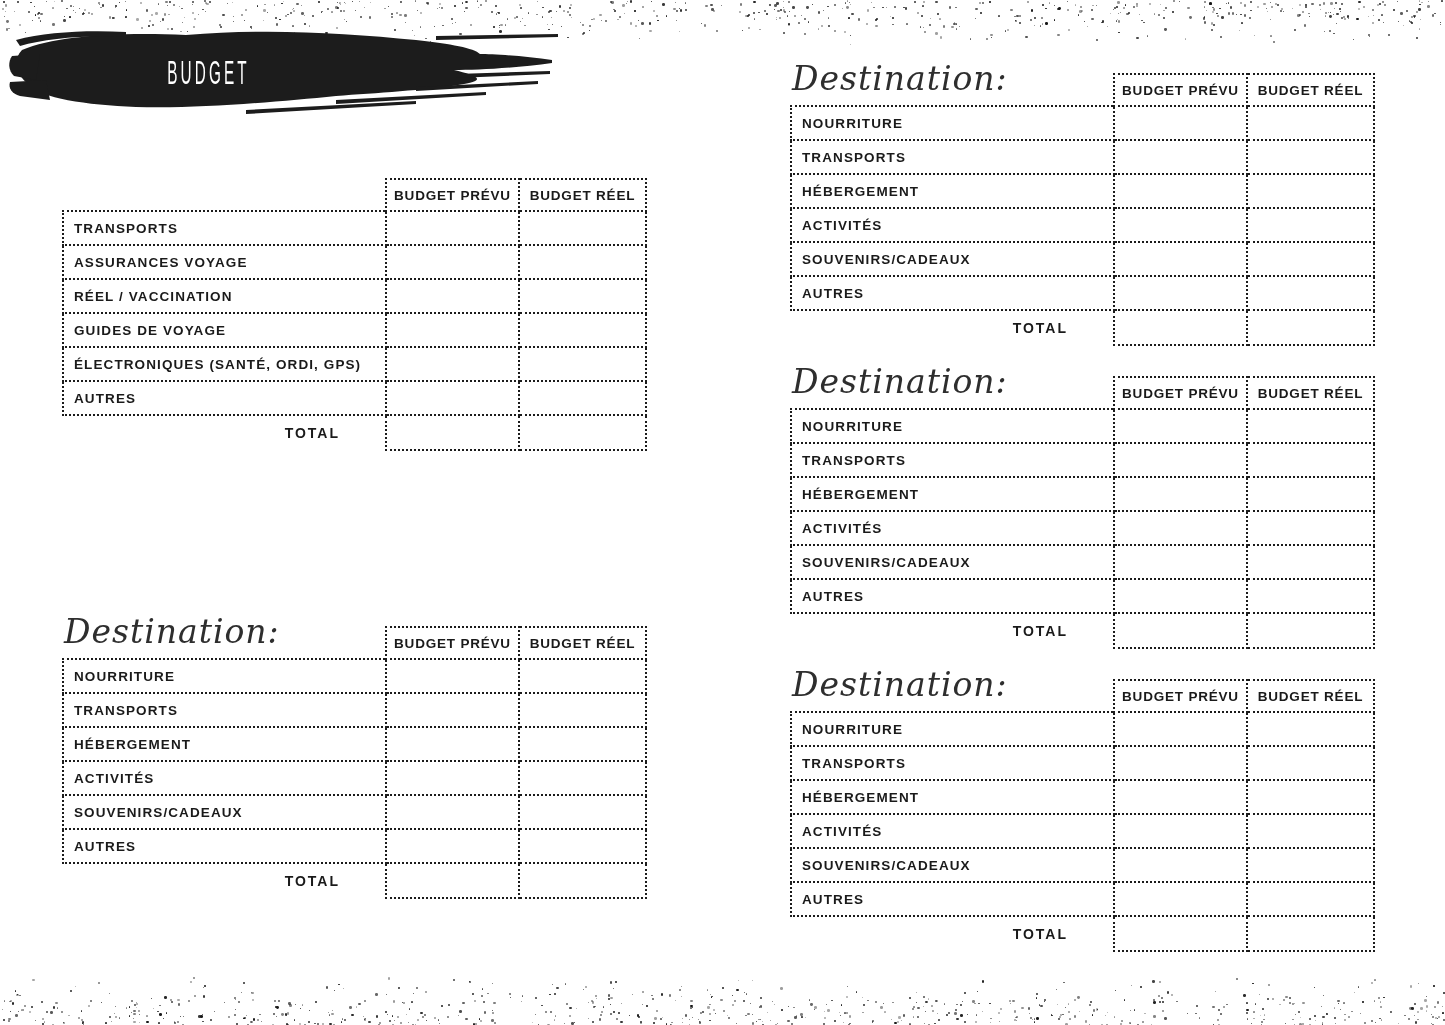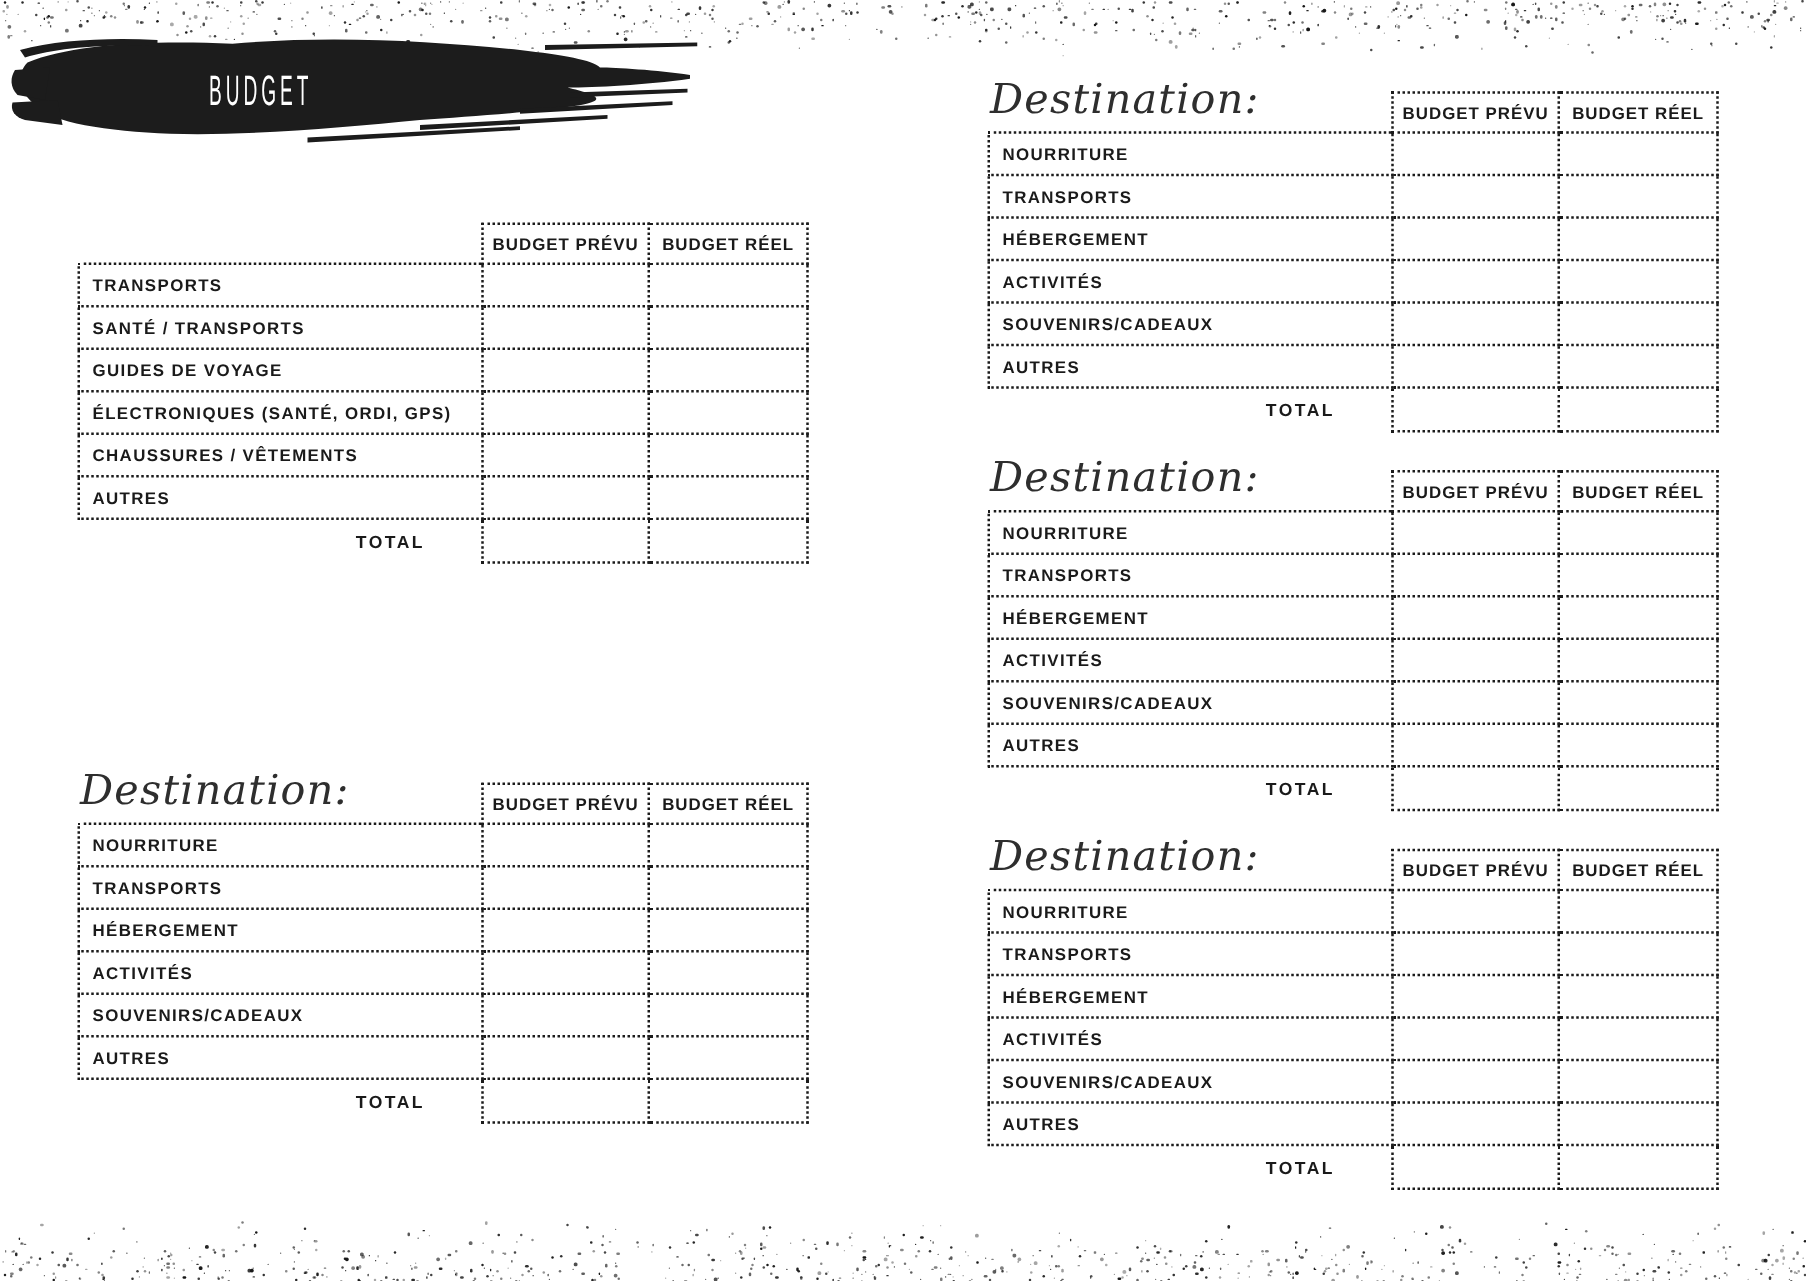--- a/index.html
+++ b/index.html
@@ -1434,36 +1434,36 @@
         <td class="titlecell"></td>
         <th class="colh">BUDGET PRÉVU</th>
         <th class="colh">BUDGET RÉEL</th>
       </tr>
       <tr class="r-d">
         <td class="lbl">TRANSPORTS</td>
         <td class="val"></td>
         <td class="val"></td>
       </tr>
       <tr class="r-d">
-        <td class="lbl">SANTÉ / TRANSPORTS</td>
+        <td class="lbl">ASSURANCES VOYAGE</td>
+        <td class="val"></td>
+        <td class="val"></td>
+      </tr>
+      <tr class="r-d">
+        <td class="lbl">RÉEL / VACCINATION</td>
         <td class="val"></td>
         <td class="val"></td>
       </tr>
       <tr class="r-d">
         <td class="lbl">GUIDES DE VOYAGE</td>
         <td class="val"></td>
         <td class="val"></td>
       </tr>
       <tr class="r-d">
         <td class="lbl">ÉLECTRONIQUES (SANTÉ, ORDI, GPS)</td>
-        <td class="val"></td>
-        <td class="val"></td>
-      </tr>
-      <tr class="r-d">
-        <td class="lbl">CHAUSSURES / VÊTEMENTS</td>
         <td class="val"></td>
         <td class="val"></td>
       </tr>
       <tr class="r-d">
         <td class="lbl">AUTRES</td>
         <td class="val"></td>
         <td class="val"></td>
       </tr>
       <tr class="r-t">
         <td class="totallbl">TOTAL</td>

